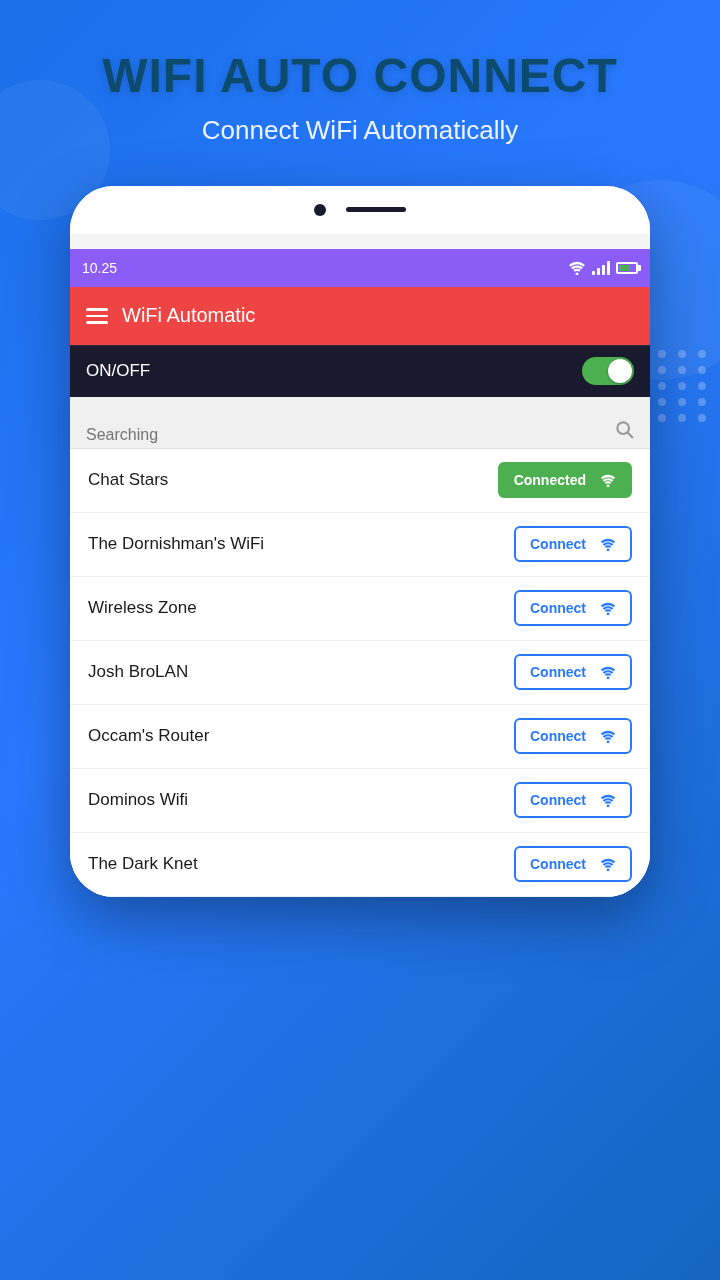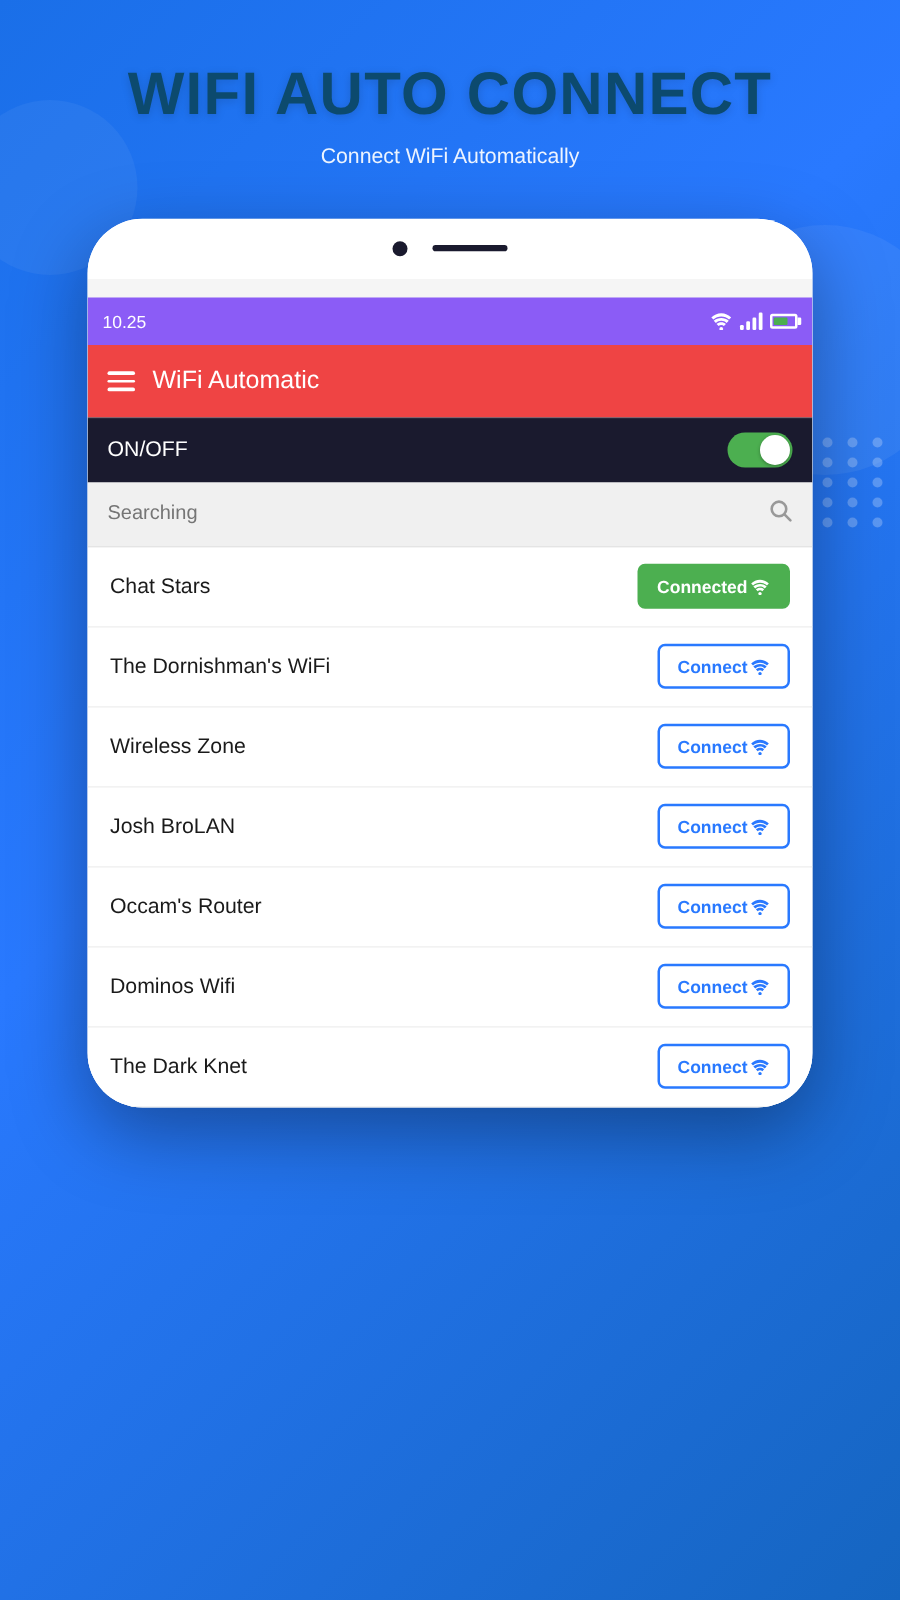--- a/index.html
+++ b/index.html
@@ -60,21 +60,21 @@
       color: #0c4a6e;
       font-size: 48px;
       font-weight: 900;
       letter-spacing: 1px;
       line-height: 1.1;
       text-shadow: 0 2px 8px rgba(0,0,0,0.15);
     }
 
     .app-subtitle {
       color: rgba(255,255,255,0.92);
-      font-size: 17px;
+      font-size: 26px;
       font-weight: 400;
       margin-top: 12px;
     }
 
     
     .phone-mockup {
       width: 580px;
       background: #ffffff;
       border-radius: 44px;
       margin-top: 20px;
@@ -244,22 +244,22 @@
       top: 2px;
       right: 2px;
       box-shadow: 0 1px 3px rgba(0,0,0,0.3);
     }
 
     
     .search-bar {
       background: #f0f0f0;
       height: 52px;
       display: flex;
-      align-items: center;
-      padding: 16px 16px;
+      align-items: flex-end;
+      padding: 4px 16px;
       gap: 10px;
       border-bottom: 1px solid #e0e0e0;
     }
 
     .search-input {
       flex: 1;
       background: transparent;
       border: none;
       outline: none;
       font-size: 16px;
@@ -296,21 +296,21 @@
       padding: 0 14px;
       border-radius: 6px;
       border: 2px solid #2979ff;
       background: transparent;
       color: #2979ff;
       font-size: 14px;
       font-weight: 600;
       cursor: pointer;
       display: flex;
       align-items: center;
-      gap: 2px;
+      gap: 14px;
     }
 
     .connect-btn.connected {
       background: #4caf50;
       border-color: #4caf50;
       color: white;
     }
   </style>
 </head>
 <body>

